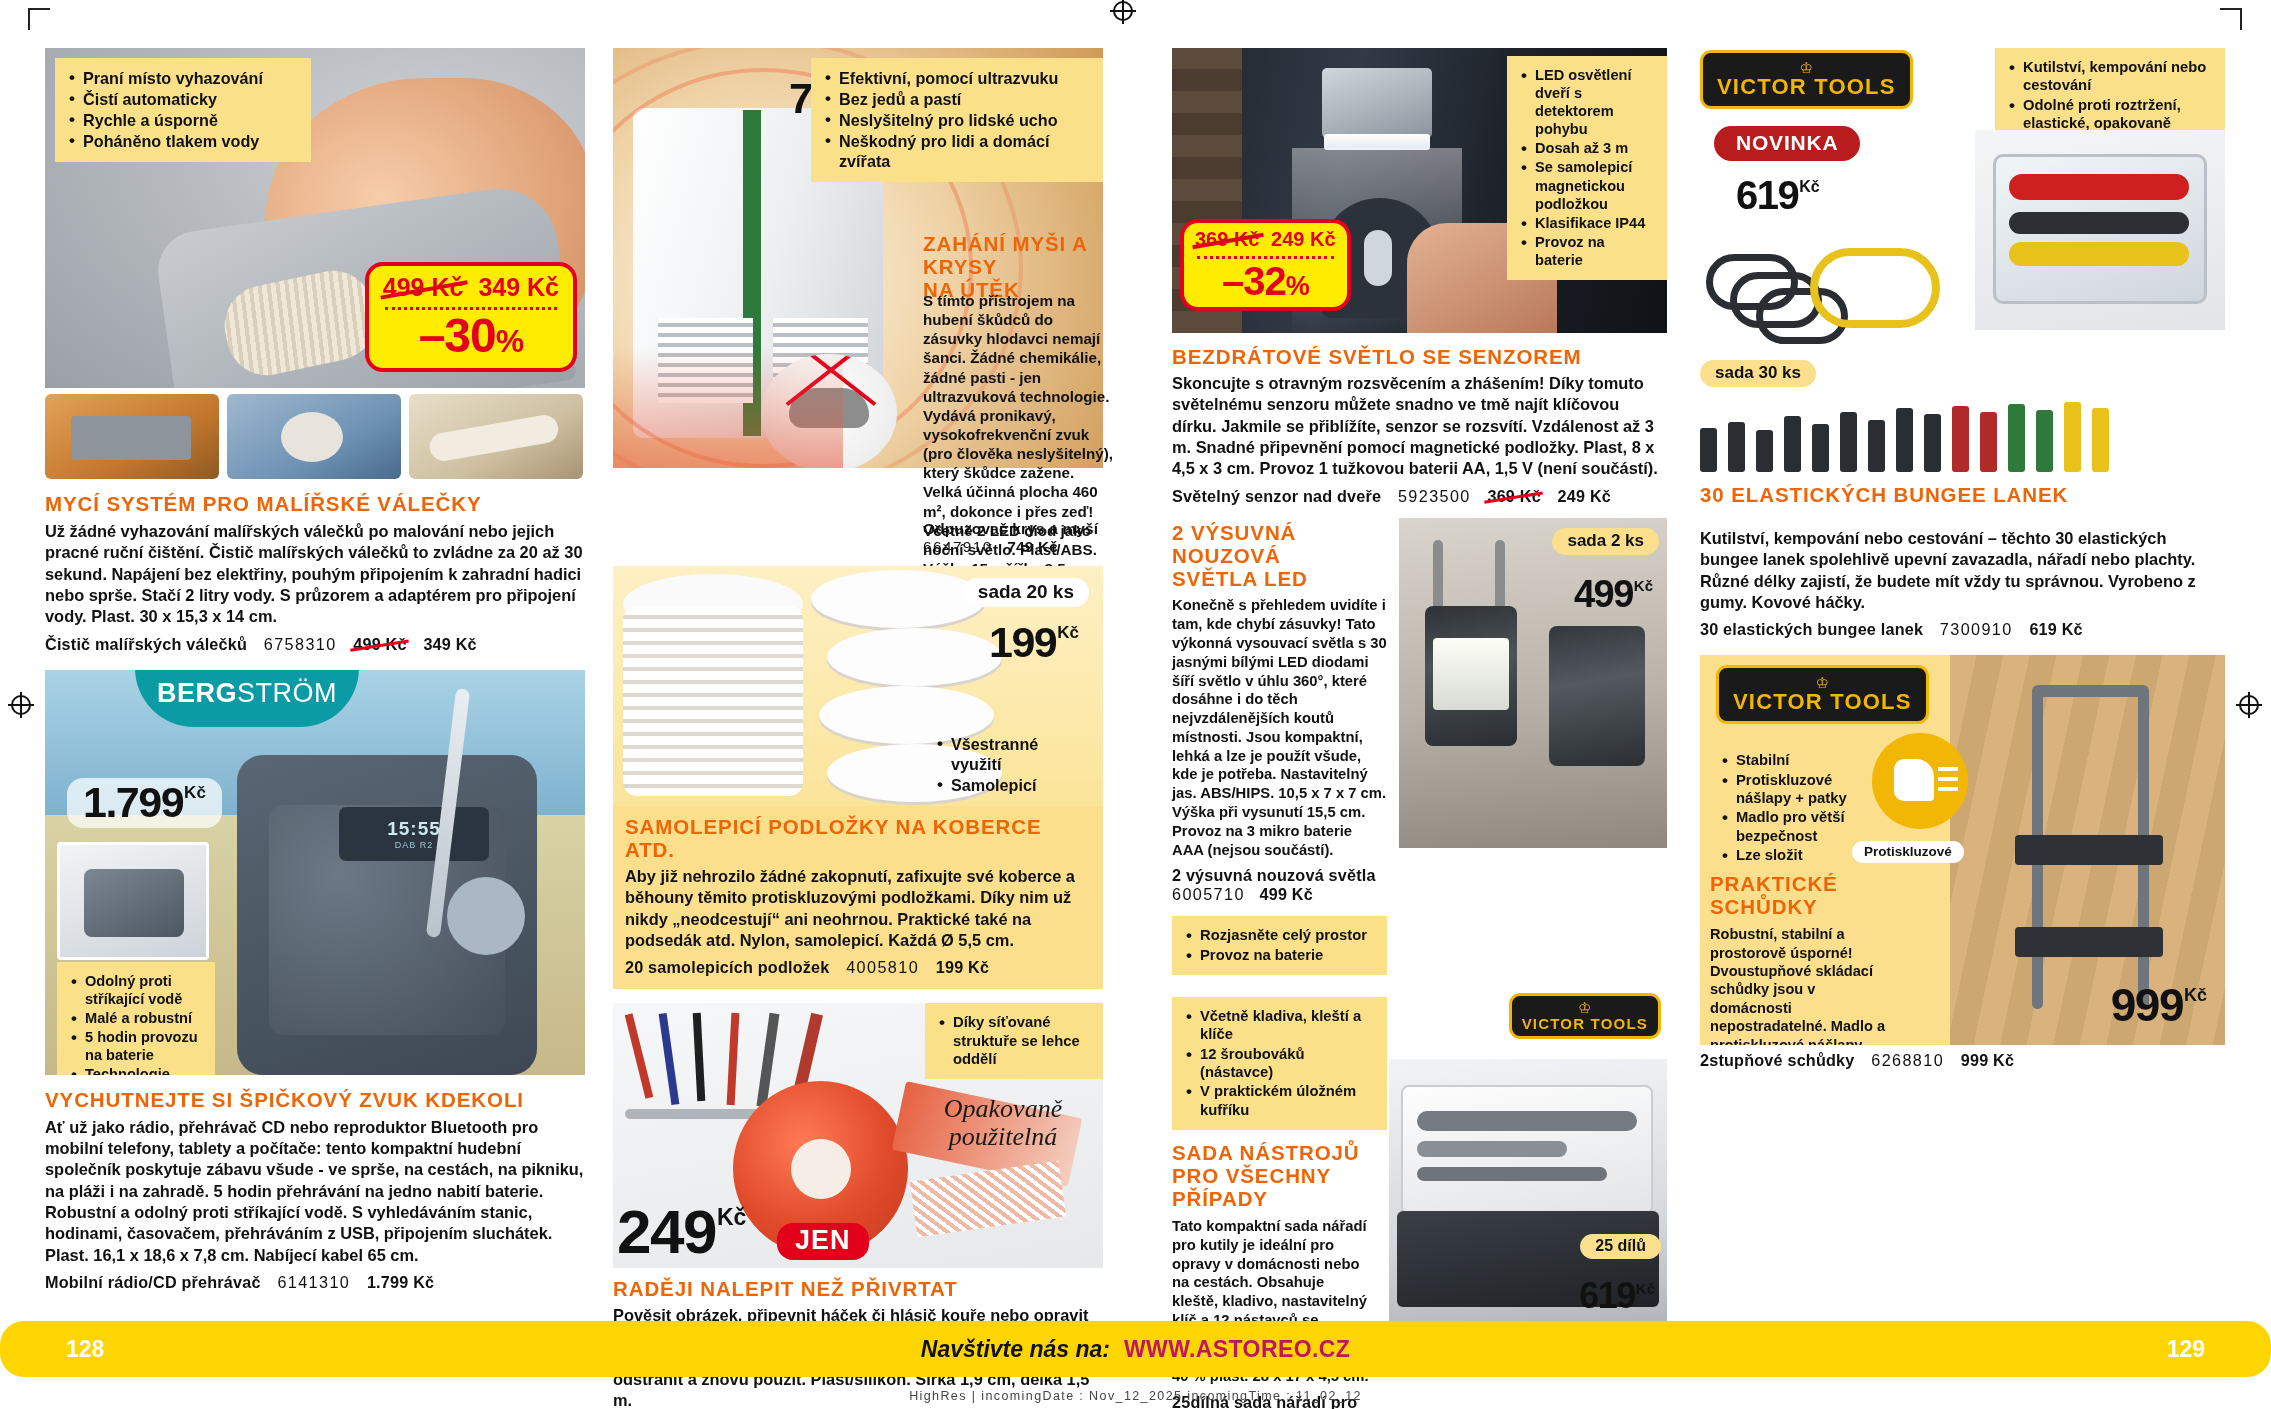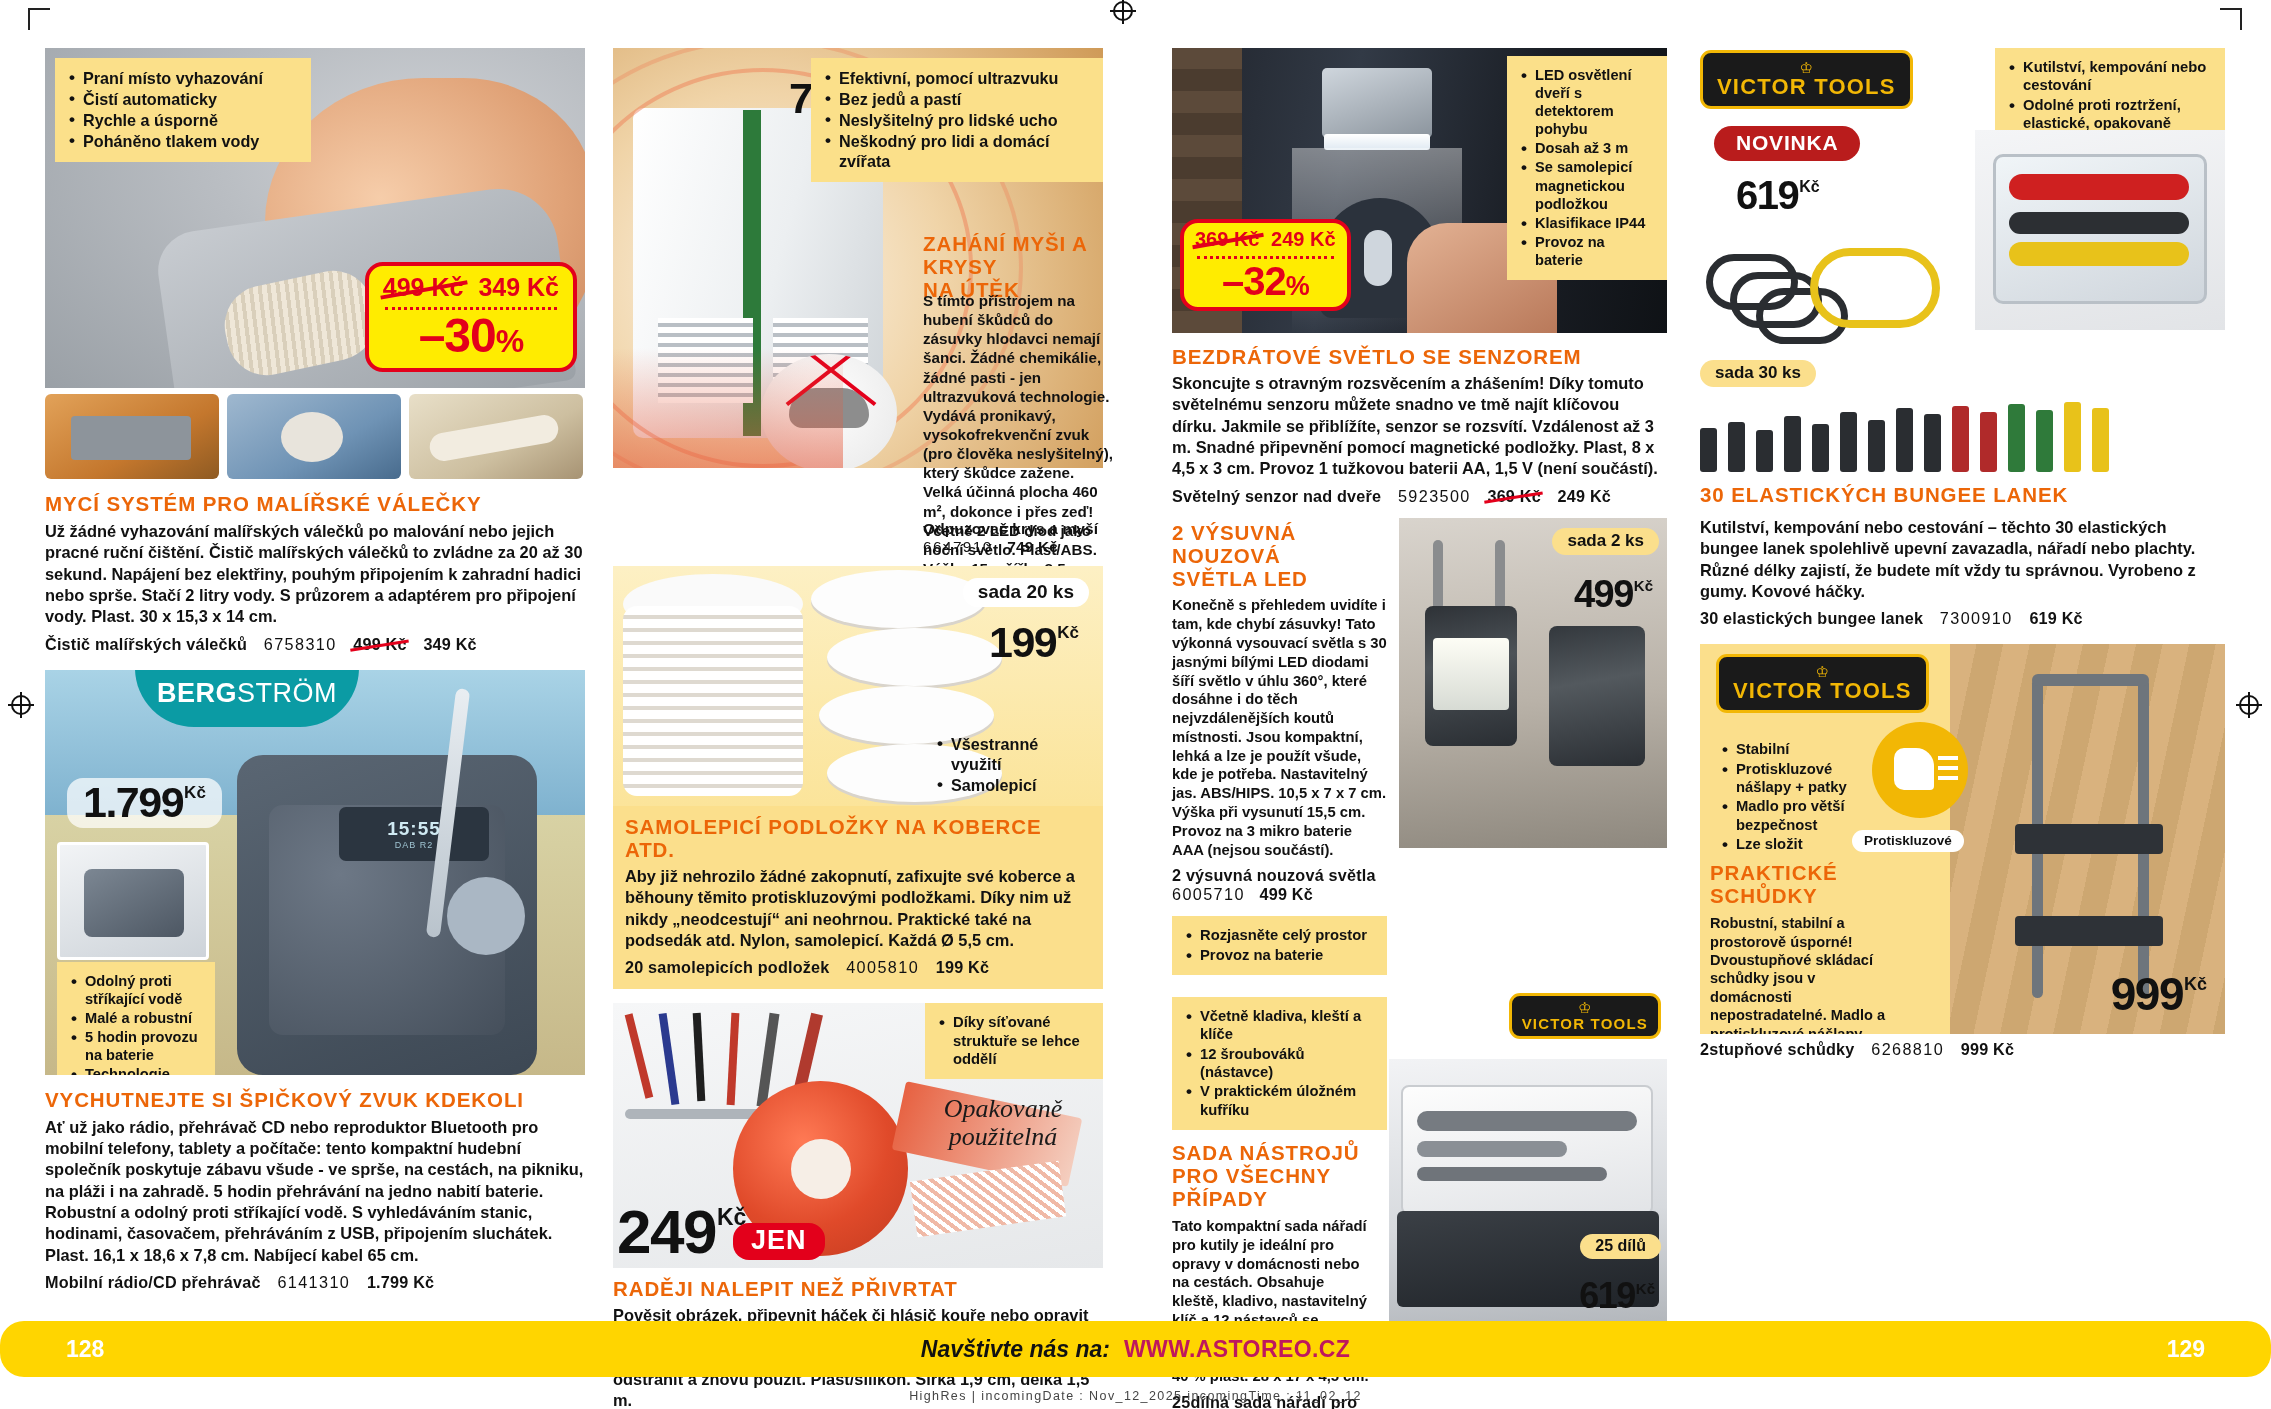--- a/index.html
+++ b/index.html
@@ -76,21 +76,21 @@
     content:""; position:absolute; left:-3px; right:-4px; top:52%;
     height:3.5px; background:#e3001b; transform:rotate(-10deg);
   }
   .discount .sep { border-top:3px dotted #e3001b; margin:5px 2px 3px; }
   .discount .row2 { font-size:48px; font-weight:bold; color:#e3001b; line-height:.95; letter-spacing:-1px;}
   .discount .row2 .pc { font-size:32px; }
 
   
   .jentag {
     background:#e3001b; color:#fff; font-weight:bold; font-size:27px;
-    border-radius:16px; padding:2px 18px 4px; display:inline-block; letter-spacing:1px;
+    border-radius:16px; padding:2px 18px 4px; display:inline-block; letter-spacing:1px;margin-left:44px;
   }
 
   
   .victor {
     background:#1a1a1a; border:3px solid #f2b705; border-radius:11px;
     padding:7px 14px 8px; display:inline-block; text-align:center;
   }
   .victor .vt-crown { color:#f2b705; font-size:15px; line-height:1; margin-bottom:1px;}
   .victor .vt-txt { color:#f2b705; font-size:22px; font-weight:bold; letter-spacing:1.2px; line-height:1;}
 
@@ -575,21 +575,21 @@
         <div style="width:17px;height:66px;background:#b02a2a;border-radius:3px;"></div>
         <div style="width:17px;height:60px;background:#b02a2a;border-radius:3px;"></div>
         <div style="width:17px;height:68px;background:#2f7a3a;border-radius:3px;"></div>
         <div style="width:17px;height:62px;background:#2f7a3a;border-radius:3px;"></div>
         <div style="width:17px;height:70px;background:#e8c21a;border-radius:3px;"></div>
         <div style="width:17px;height:64px;background:#e8c21a;border-radius:3px;"></div>
       </div>
     </div>
 
     <h2 class="hdr h20" style="margin-top:6px;">30 ELASTICKÝCH BUNGEE LANEK</h2>
-    <p class="body" style="margin-top:10px;">Kutilství, kempování nebo cestování – těchto 30 elastických bungee lanek spolehlivě upevní zavazadla, nářadí nebo plachty. Různé délky zajistí, že budete mít vždy tu správnou. Vyrobeno z gumy. Kovové háčky.</p>
+    <p class="body" style="margin-top:21px;">Kutilství, kempování nebo cestování – těchto 30 elastických bungee lanek spolehlivě upevní zavazadla, nářadí nebo plachty. Různé délky zajistí, že budete mít vždy tu správnou. Vyrobeno z gumy. Kovové háčky.</p>
     <div class="codeline">
       <span>30 elastických bungee lanek</span>
       <span class="num" style="margin-left:12px;">7300910</span>
       <span class="newp" style="margin-left:12px;">619 Kč</span>
     </div>
 
     <div class="photo ph-ladder" style="width:525px;height:390px;margin-top:16px;">
       <div style="position:absolute;left:0;top:0;width:250px;height:100%;background:#fbdf8c;"></div>
       <div style="position:absolute;right:0;top:0;width:275px;height:100%;
                   background:repeating-linear-gradient(102deg,#d9b27e 0 26px,#cda771 26px 52px);"></div>

